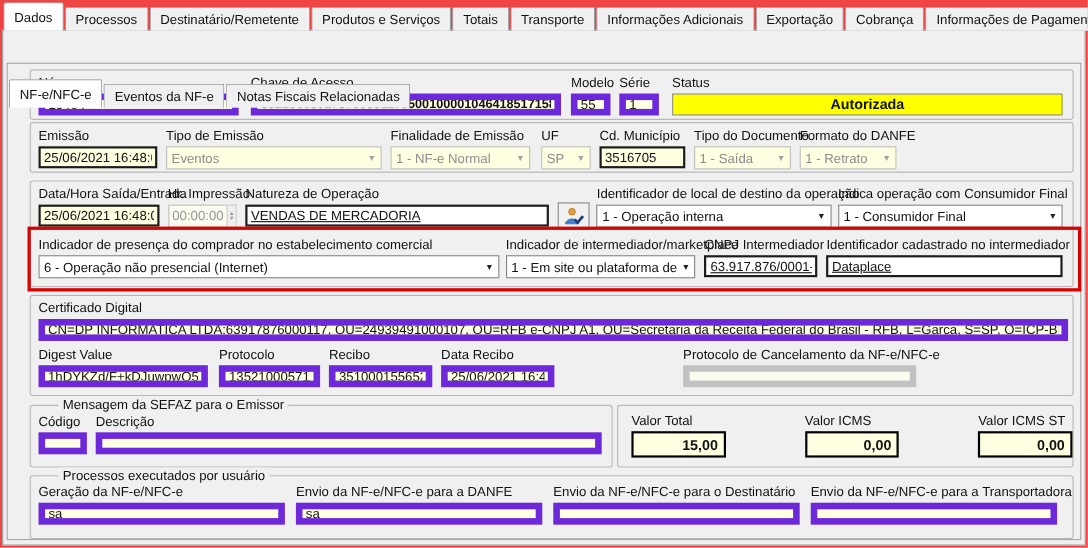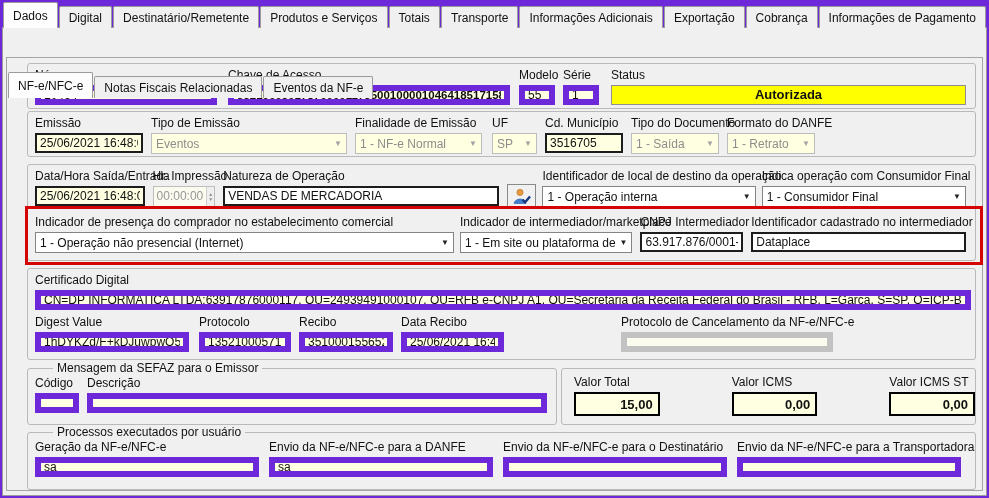--- a/index.html
+++ b/index.html
@@ -1,18 +1,18 @@
 <!DOCTYPE html>
 <html><head>
 <meta charset="utf-8">
 <style>
   * { box-sizing: border-box; }
   html,body { margin:0; padding:0; background:#e8e8e8; }
   body { font-family:"Liberation Sans", sans-serif; font-size:12px; color:#111; }
-  .app { position:relative; width:989px; height:498px; background:#6d28d9; overflow:hidden;padding-left:31px; }
+  .app { position:relative; width:989px; height:498px; background:#ef4444; overflow:hidden;padding-left:31px; }
 
   
   .tabs { display:flex; align-items:flex-end; position:absolute; z-index:2; }
   .tab { height:22px; padding:4px 9px 2px; background:#f0f0f0; border:1px solid #9b9b9b;
          border-bottom:none; border-radius:2px 2px 0 0; margin-right:1px; white-space:nowrap; cursor:default; }
   .tab.active { height:26px; padding-top:6px; background:#fdfdfd; position:relative; z-index:4; }
   .main-tabs { top:2px; left:3px; }
   .outer-page { position:absolute; top:27px; left:2px; width:985px; height:469px;
                 background:#f0f0f0; border:1px solid #9b9b9b; }
   .sub-tabs { top:3px; left:5px;margin-top:41px; }
@@ -23,21 +23,21 @@
   .grp { position:absolute; border:1px solid #b9b9b9; border-radius:3px; }
   .legend { position:absolute; top:-8px; left:25px; background:#f0f0f0; padding:0 4px; white-space:nowrap; }
 
   .row { display:flex; align-items:flex-start; padding:4px 0 0 7px; }
   .fld { display:flex; flex-direction:column; min-width:0; }
   .lbl { display:block; margin-bottom:3px; white-space:nowrap; }
 
   .txt { height:20px; width:100%; border:6px solid #6d28d9; background:#ffffe1; padding:1px 3px;
          font:12px "Liberation Sans", sans-serif; color:#111; }
   .txt.dark  { border:2px solid #1c1c1c; }
-  .txt.white { background:#ffffff; }
+  .txt.white { background:#ffffff;text-decoration:underline; }
   .txt.key   { font-weight:bold; font-size:11.5px; }
   .txt.money { border:2px solid #000; height:24px; font-weight:bold; font-size:13px; text-align:right; padding-right:5px; }
   .txt.dis   { color:#979797; border-color:#c2c2c2; background:#fbfbf0; }
 
   .status-panel { height:20px; line-height:18px; background:#ffff00; border:1px solid #8f8f8f;
                   text-align:center; font-weight:bold; font-size:13px; }
 
   .combo { display:flex; align-items:center; justify-content:space-between; height:21px;
            border:1px solid #848484; background:#fff; padding:0 4px 0 4px; cursor:default; }
   .combo .ct { white-space:nowrap; overflow:hidden; }
@@ -61,37 +61,37 @@
   .ml11{margin-left:11px}.ml12{margin-left:12px}.ml26{margin-left:26px}.ml117{margin-left:117px}
   .grow{flex:1 1 auto; margin-right:9px;}
 </style>
 </head>
 <body>
 
 <div class="app">
 
   <div class="tabs main-tabs">
     <div class="tab active">Dados</div>
-    <div class="tab">Digital</div>
+    <div class="tab">Processos</div>
     <div class="tab">Destinatário/Remetente</div>
     <div class="tab">Produtos e Serviços</div>
     <div class="tab">Totais</div>
     <div class="tab">Transporte</div>
     <div class="tab">Informações Adicionais</div>
     <div class="tab">Exportação</div>
     <div class="tab">Cobrança</div>
     <div class="tab">Informações de Pagamento</div>
   </div>
 
   <div class="outer-page">
 
     <div class="tabs sub-tabs">
       <div class="tab active">NF-e/NFC-e</div>
+      <div class="tab">Eventos da NF-e</div>
       <div class="tab">Notas Fiscais Relacionadas</div>
-      <div class="tab">Eventos da NF-e</div>
     </div>
 
     <div class="inner-page">
 
       <div class="grp" style="top:5px; left:20px; right:6px; height:46px;">
         <div class="row">
           <div class="fld" style="width:182px;">
             <span class="lbl">Número</span>
             <input class="txt" readonly="" value="10464" style="">
           </div>
@@ -201,21 +201,21 @@
             <div class="combo">
               <span class="ct">1 - Consumidor Final</span>
               <span class="arw">▼</span>
             </div>
           </div>
         </div>
         <div class="row" style="padding-top:6px;">
           <div class="fld" style="width:432px;">
             <span class="lbl">Indicador de presença do comprador no estabelecimento comercial</span>
             <div class="combo">
-              <span class="ct">1 - Operação não presencial (Internet)</span>
+              <span class="ct">6 - Operação não presencial (Internet)</span>
               <span class="arw">▼</span>
             </div>
           </div>
           <div class="fld ml6" style="width:178px;">
             <span class="lbl">Indicador de intermediador/marketplace</span>
             <div class="combo">
               <span class="ct">1 - Em site ou plataforma de terceiros</span>
               <span class="arw">▼</span>
             </div>
           </div>

